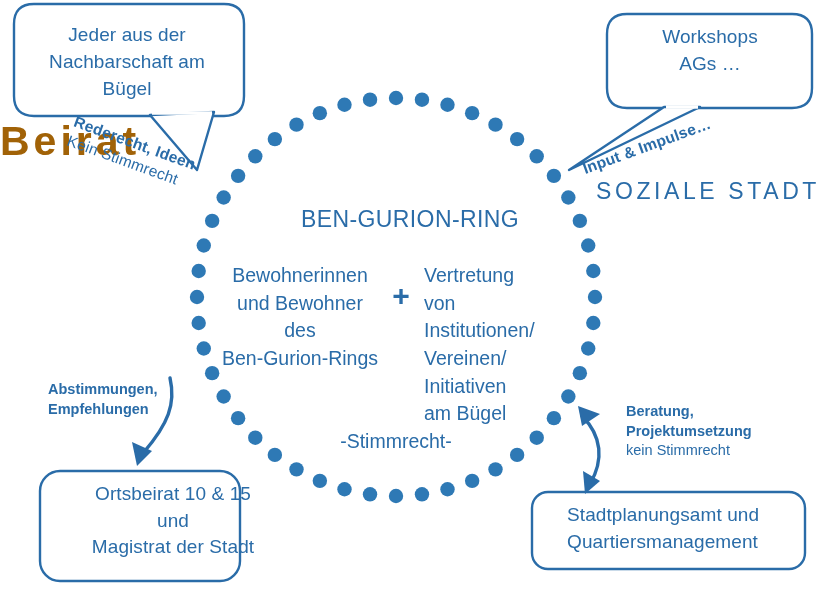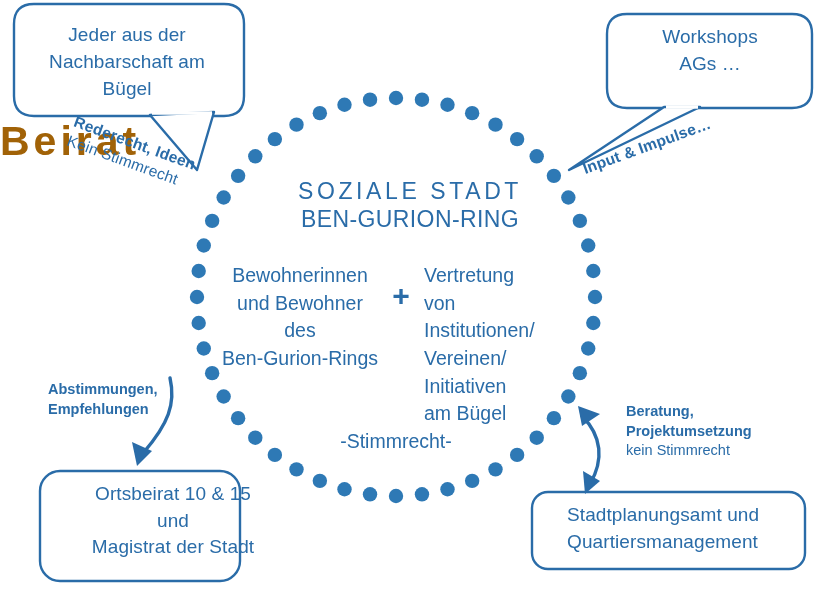--- a/index.html
+++ b/index.html
@@ -22,21 +22,21 @@
 
   
   #title-beirat{
     left:0;right:0;top:116px;
     font-size:41px;font-weight:700;letter-spacing:4px;
     text-align:left;color:#a16207;
   }
   #title-sub1{
     left:0;right:0;top:177px;
     font-size:23px;font-weight:400;letter-spacing:3.6px;
-    text-align:center;
+    text-align:right;
   }
   #title-sub2{
     left:0;right:0;top:205px;
     font-size:23px;font-weight:400;letter-spacing:.4px;
     text-align:center;
   }
   #col-left{
     left:205px;top:262px;width:190px;
     font-size:19.5px;text-align:center;line-height:1.42;
   }

